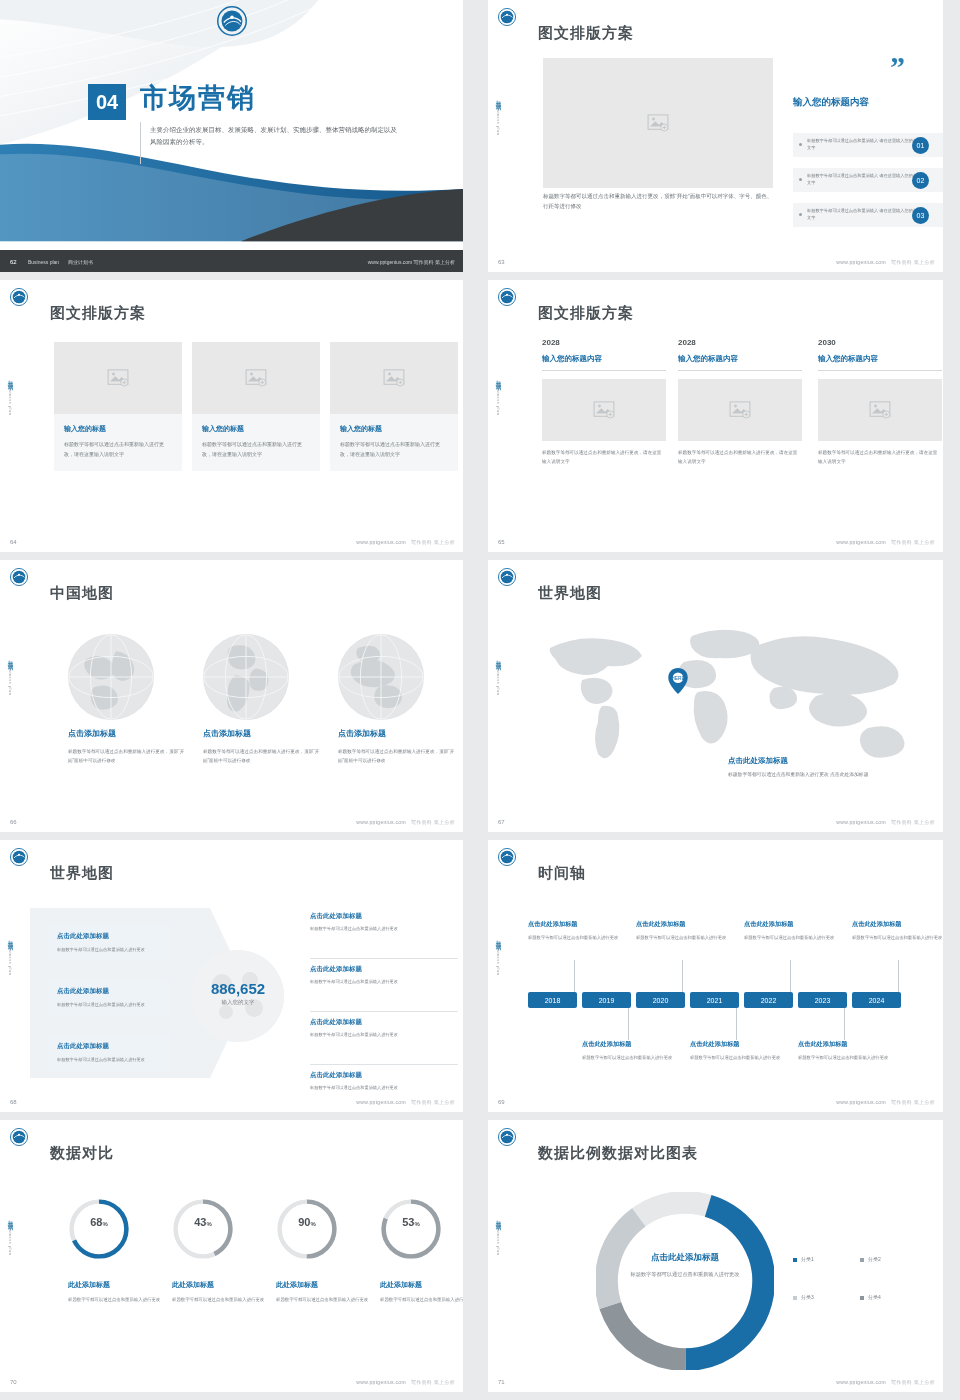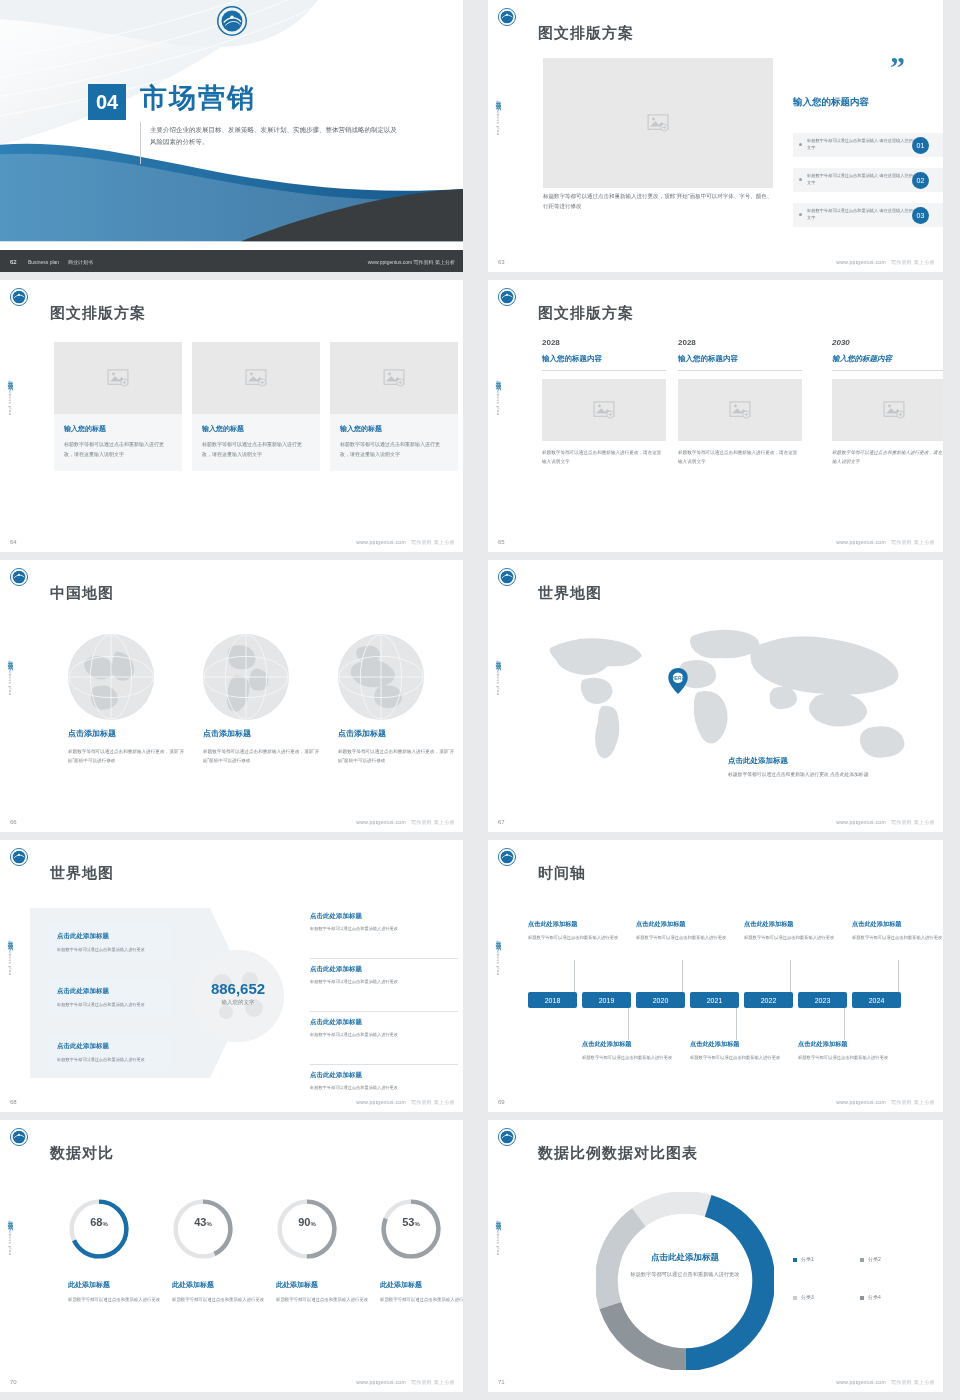--- a/index.html
+++ b/index.html
@@ -69,21 +69,21 @@
   .s64 .col p { margin:0; font-size:5px; line-height:1.9; color:#767d82; }
   .s64 .c1 { left:54px; } .s64 .c2 { left:192px; } .s64 .c3 { left:330px; }
 
   
   .s65 .col { position:absolute; top:58px; width:124px; }
   .s65 .yr { font-size:8px; font-weight:bold; color:#4b5257; }
   .s65 .hd { font-size:7.5px; font-weight:bold; color:#1a6ea8; margin-top:7px; }
   .s65 .hr { height:1px; background:#d6dadd; margin-top:6px; }
   .s65 .im { width:124px; height:62px; margin-top:8px; }
   .s65 p { margin:8px 0 0; font-size:4.6px; line-height:1.9; color:#767d82; }
-  .s65 .c1 { left:54px; } .s65 .c2 { left:190px; } .s65 .c3 { left:344px;font-style:italic; }
+  .s65 .c1 { left:54px; } .s65 .c2 { left:190px; } .s65 .c3 { left:330px; }
 
   
   .s66 .globe { position:absolute; width:86px; height:86px; border-radius:50%; background:#e2e4e6; overflow:hidden; }
   .s66 .g1 { left:68px; top:74px; } .s66 .g2 { left:203px; top:74px; } .s66 .g3 { left:338px; top:74px; }
   .s66 .h4 { position:absolute; top:168px; font-size:8px; font-weight:bold; color:#1a6ea8; }
   .s66 .p { position:absolute; top:188px; width:120px; font-size:4.6px; line-height:1.9; color:#767d82; }
   .s66 .x1 { left:68px; } .s66 .x2 { left:203px; } .s66 .x3 { left:338px; }
 
   
   .s67 .map { position:absolute; left:28px; top:58px; width:424px; height:160px; }

